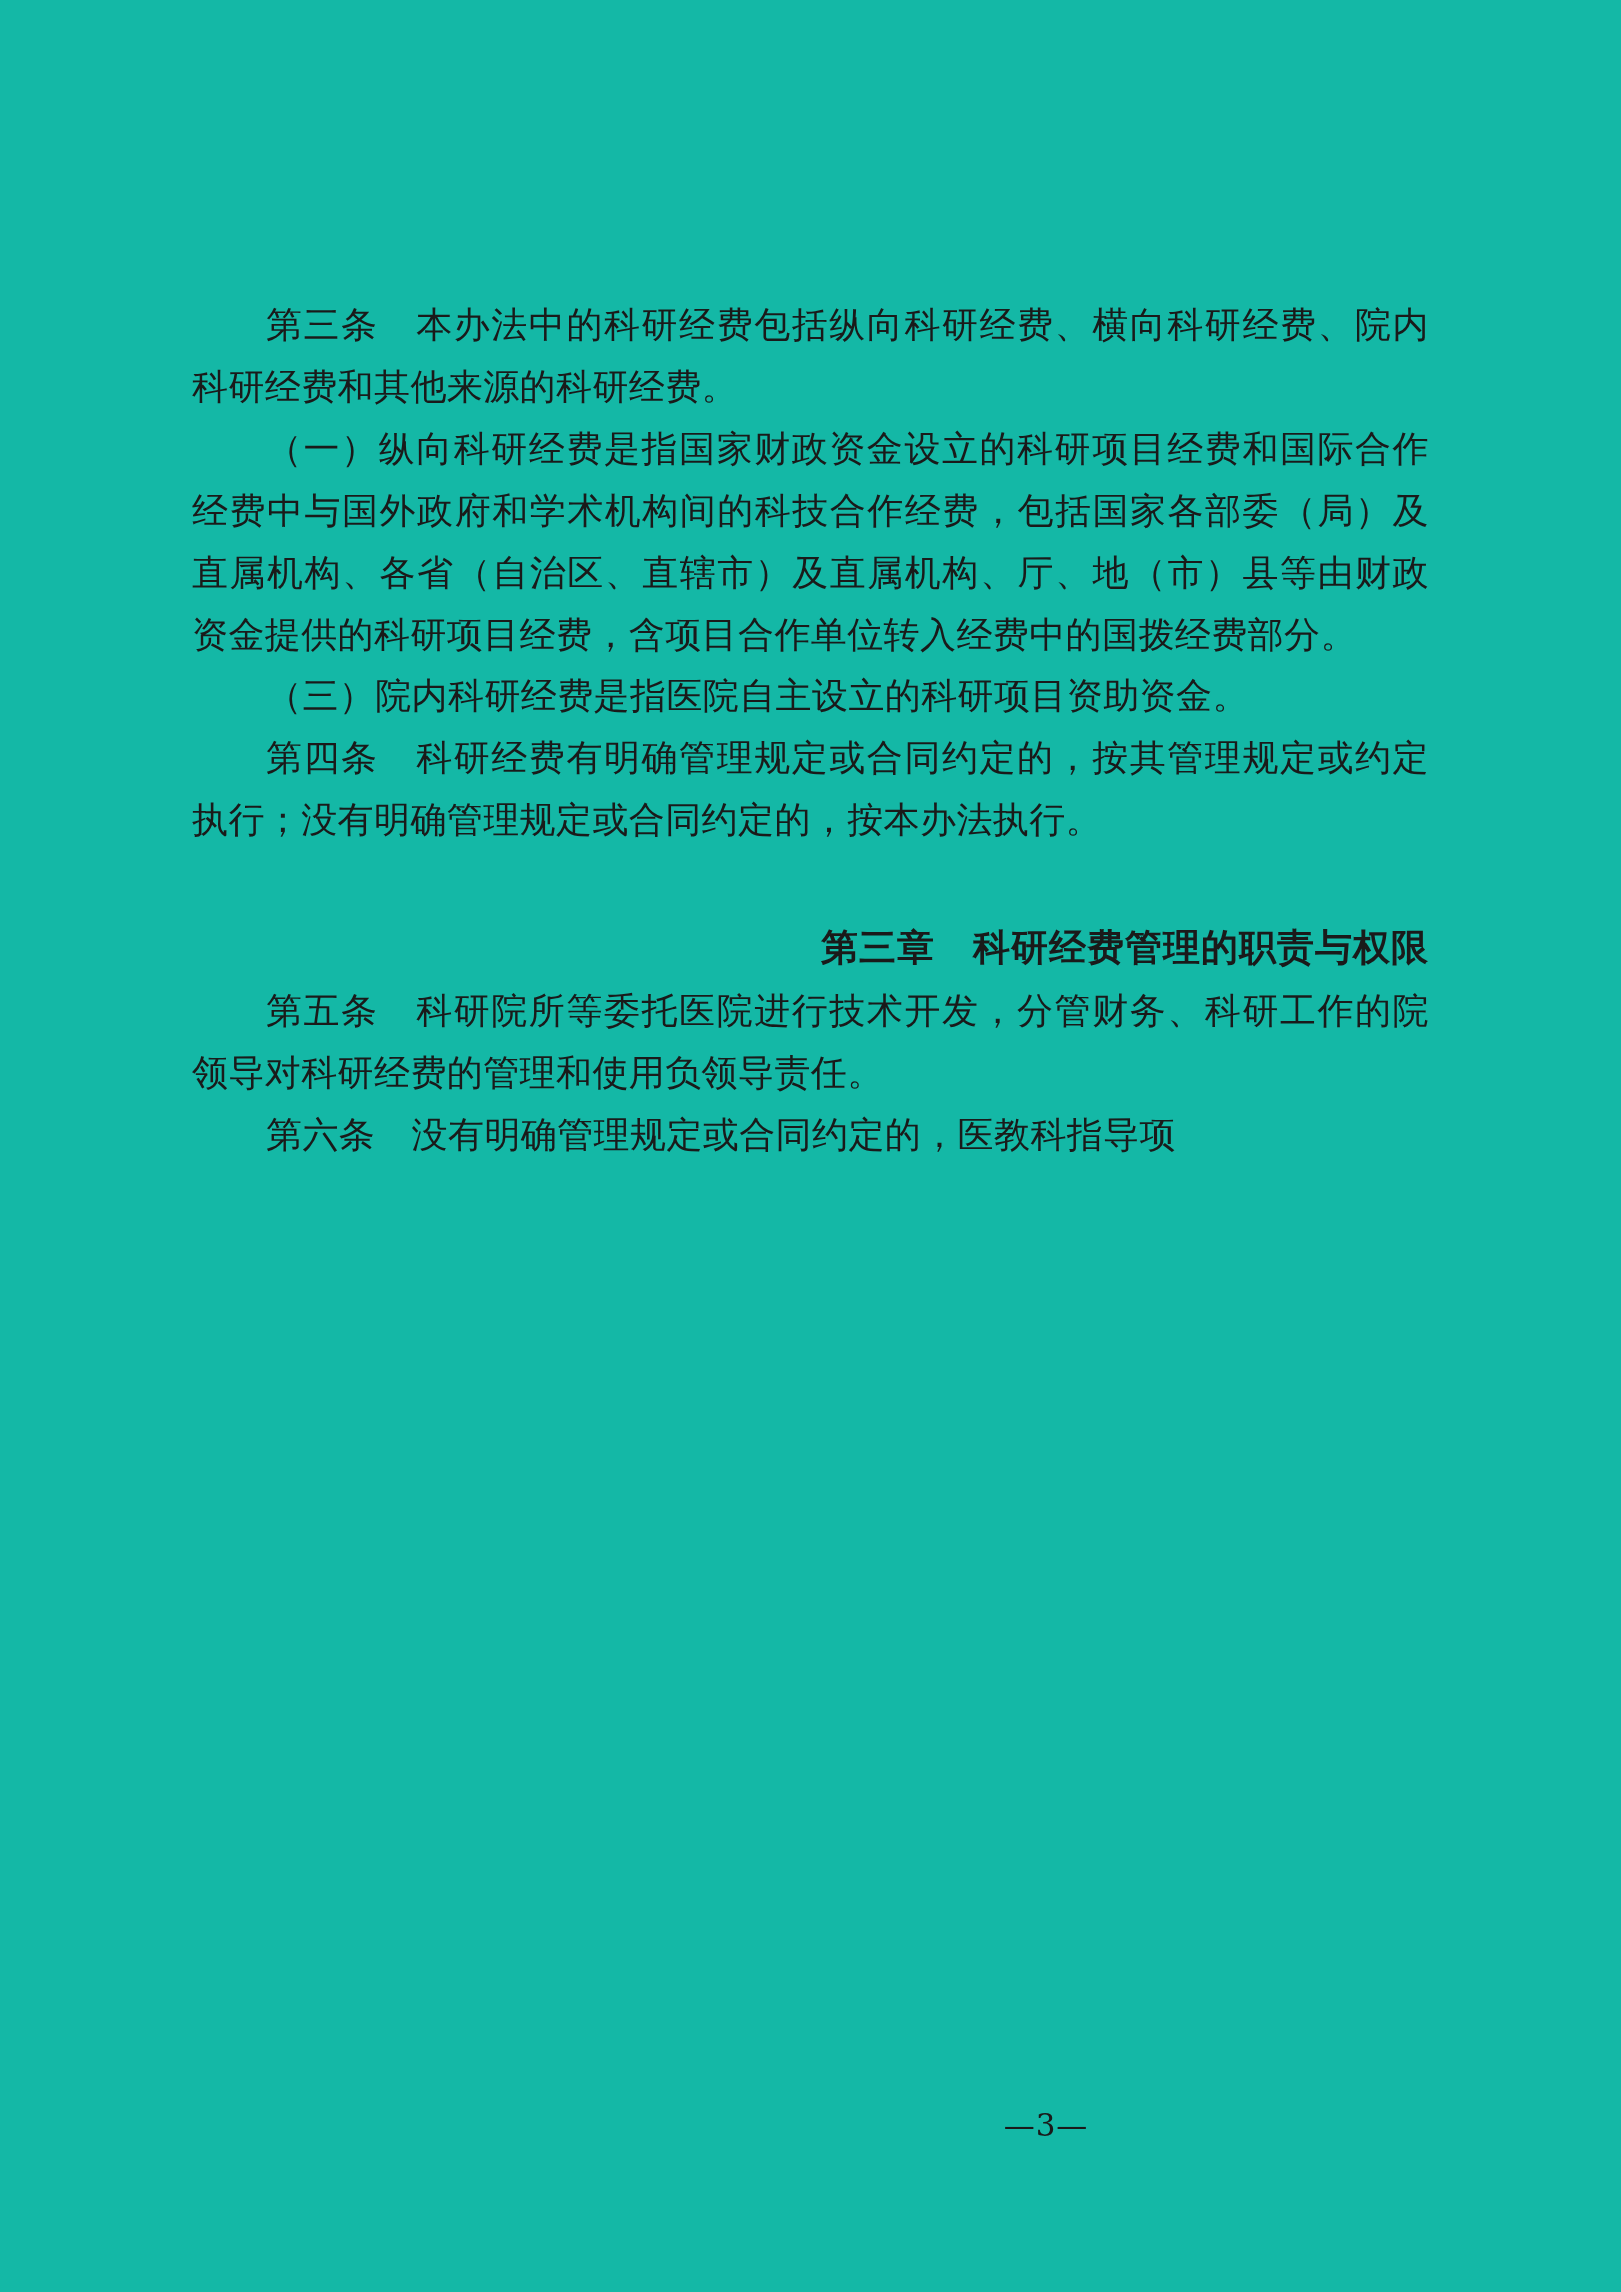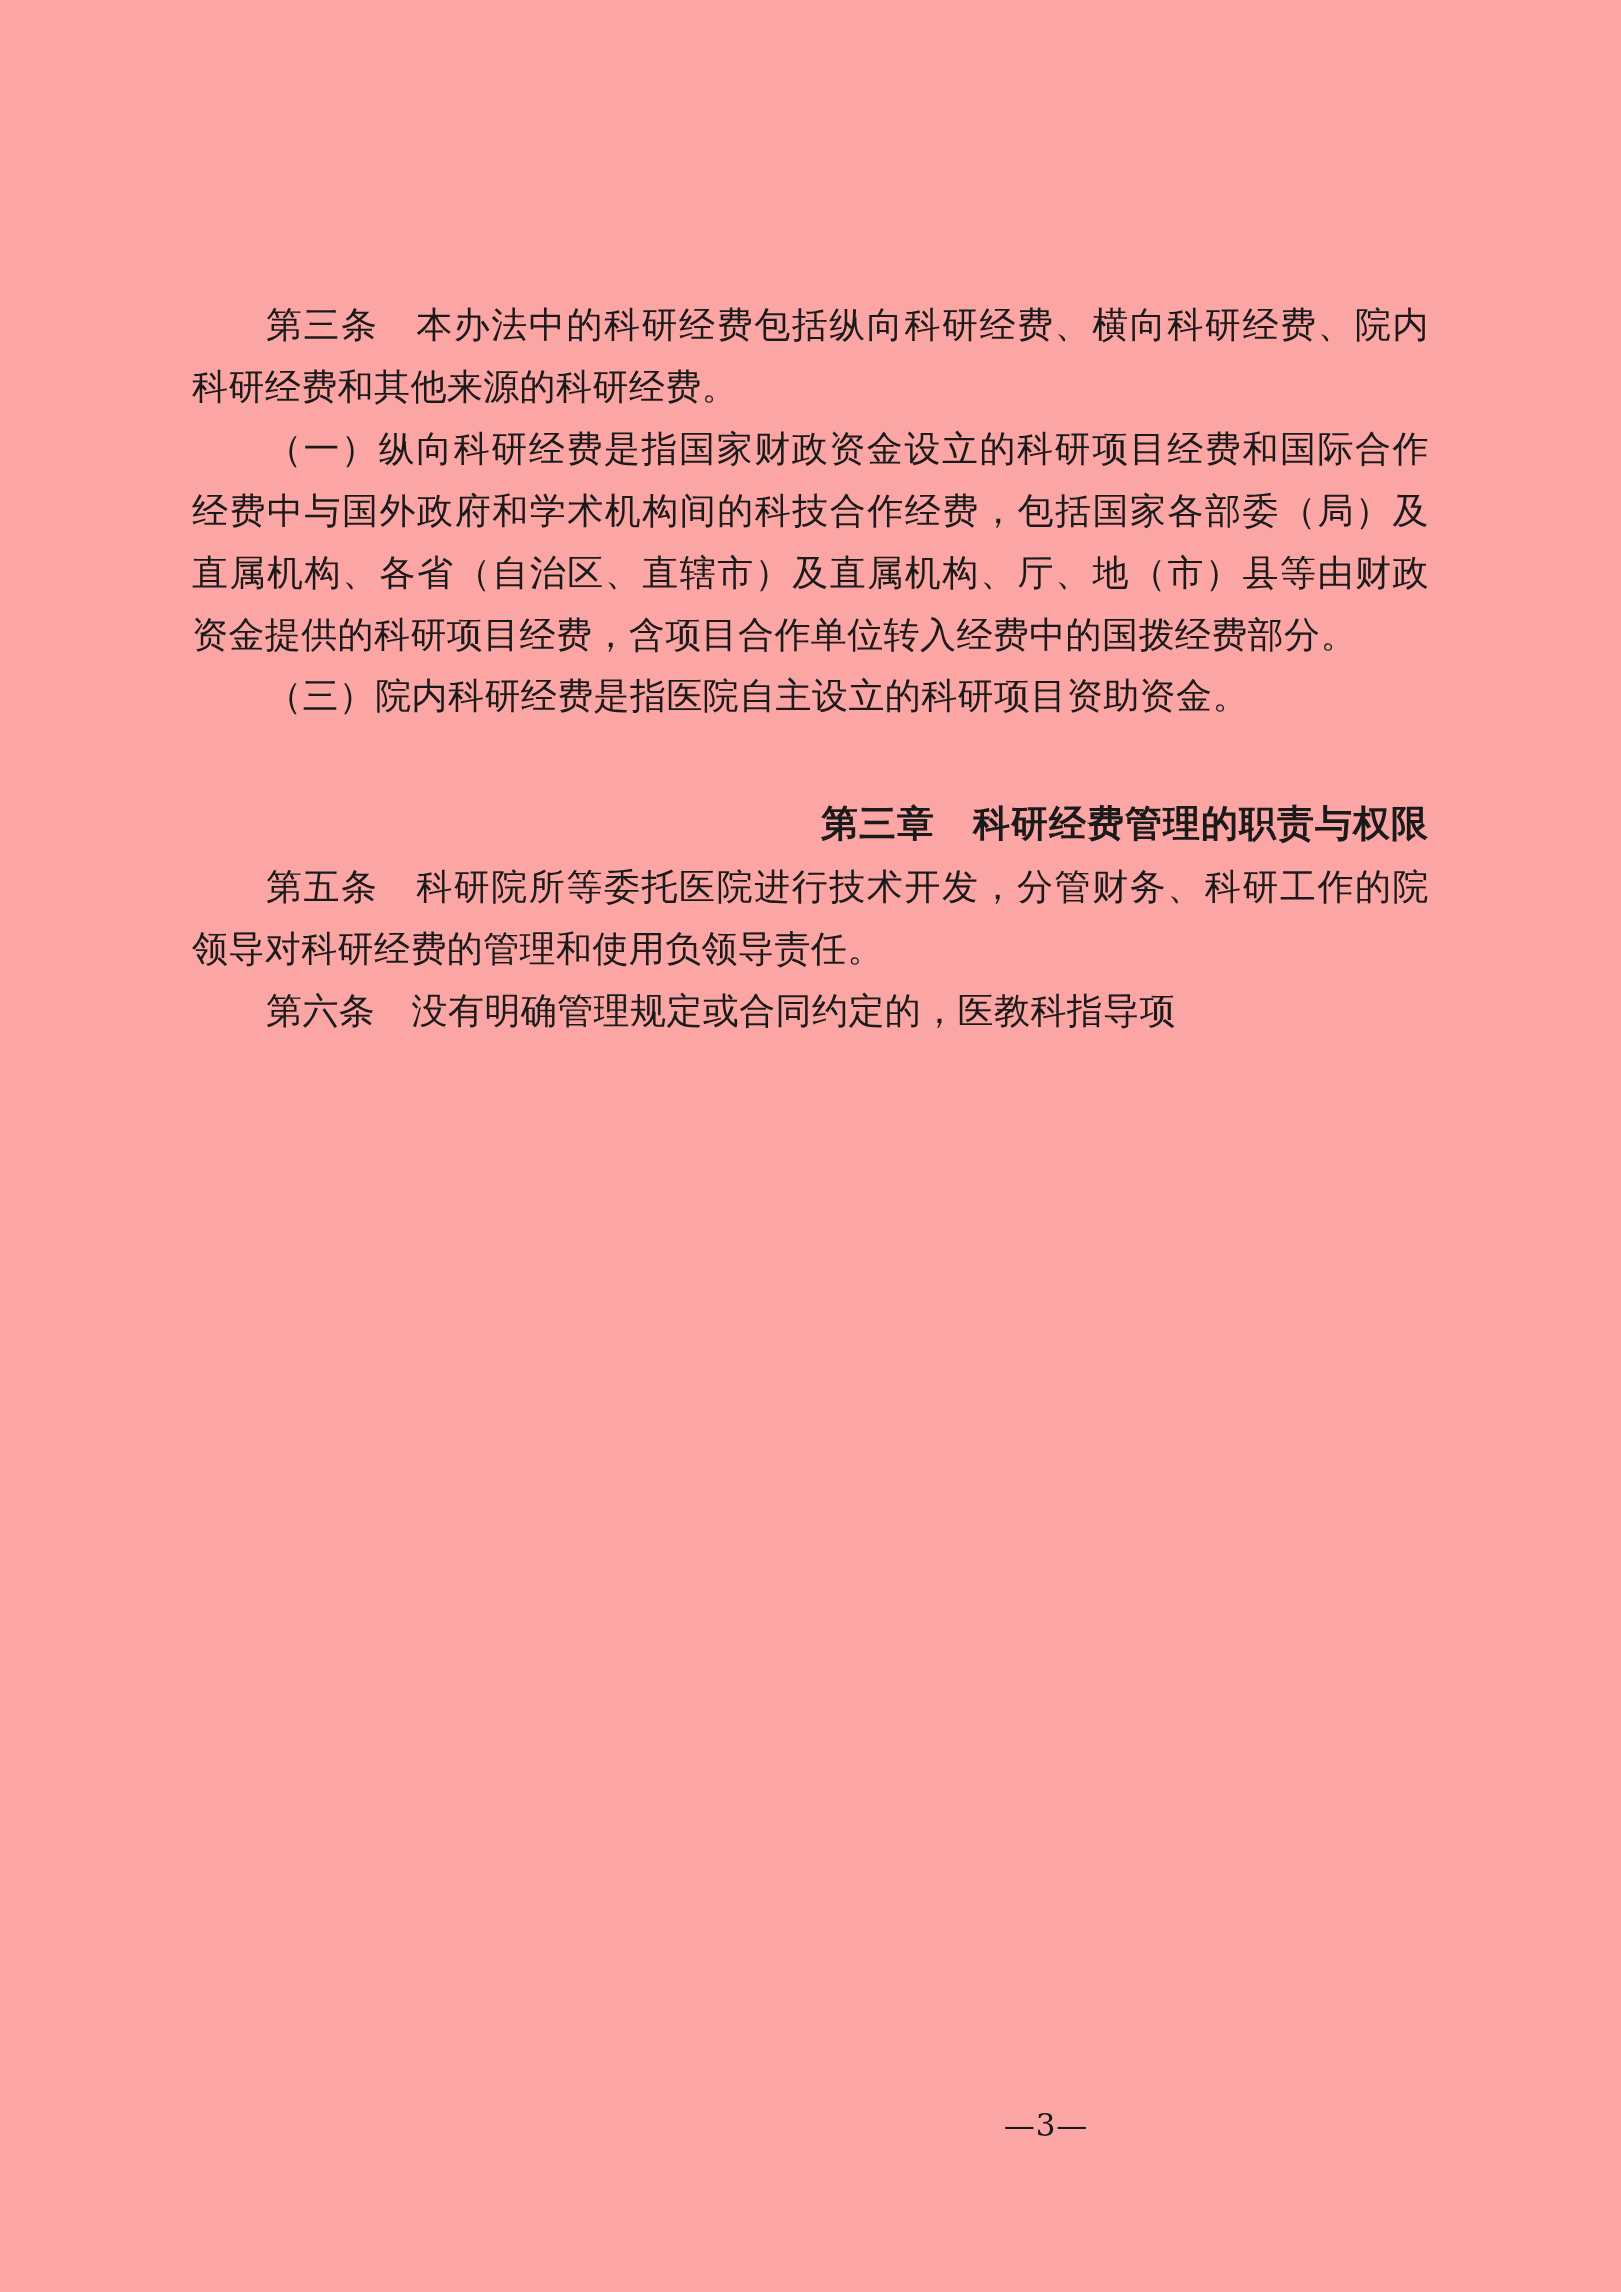--- a/index.html
+++ b/index.html
@@ -4,21 +4,21 @@
 <style>
   html, body {
     margin: 0;
     padding: 0;
     background: #ffffff;
   }
   .page {
     position: relative;
     width: 1621px;
     height: 2293px;
-    background: #fca5a5;
+    background: #14b8a6;
     font-family: "DejaVu Serif", "Liberation Serif", serif;
     color: #1a1a1a;
     box-sizing: border-box;
     overflow: hidden;
   }
   .content {
     position: absolute;
     left: 192px;
     top: 294px;
     width: 1237px;
@@ -71,20 +71,21 @@
   <div class="content">
 
     <p class="para indent">第三条　本办法中的科研经费包括纵向科研经费、横向科研经费、院内科研经费和其他来源的科研经费。</p>
 
     <p class="para indent">（一）纵向科研经费是指国家财政资金设立的科研项目经费和国际合作经费中与国外政府和学术机构间的科技合作经费，包括国家各部委（局）及直属机构、各省（自治区、直辖市）及直属机构、厅、地（市）县等由财政资金提供的科研项目经费，含项目合作单位转入经费中的国拨经费部分。</p>
 
 
     <p class="para indent">（三）院内科研经费是指医院自主设立的科研项目资助资金。</p>
 
 
+    <p class="para indent">第四条　科研经费有明确管理规定或合同约定的，按其管理规定或约定执行；没有明确管理规定或合同约定的，按本办法执行。</p>
 
     <div class="gap-before-heading"></div>
 
     <h2 class="chapter-heading">第三章　科研经费管理的职责与权限</h2>
 
     <p class="para indent">第五条　科研院所等委托医院进行技术开发，分管财务、科研工作的院领导对科研经费的管理和使用负领导责任。</p>
 
     <p class="para indent">第六条　没有明确管理规定或合同约定的，医教科指导项</p>
 
   </div>

